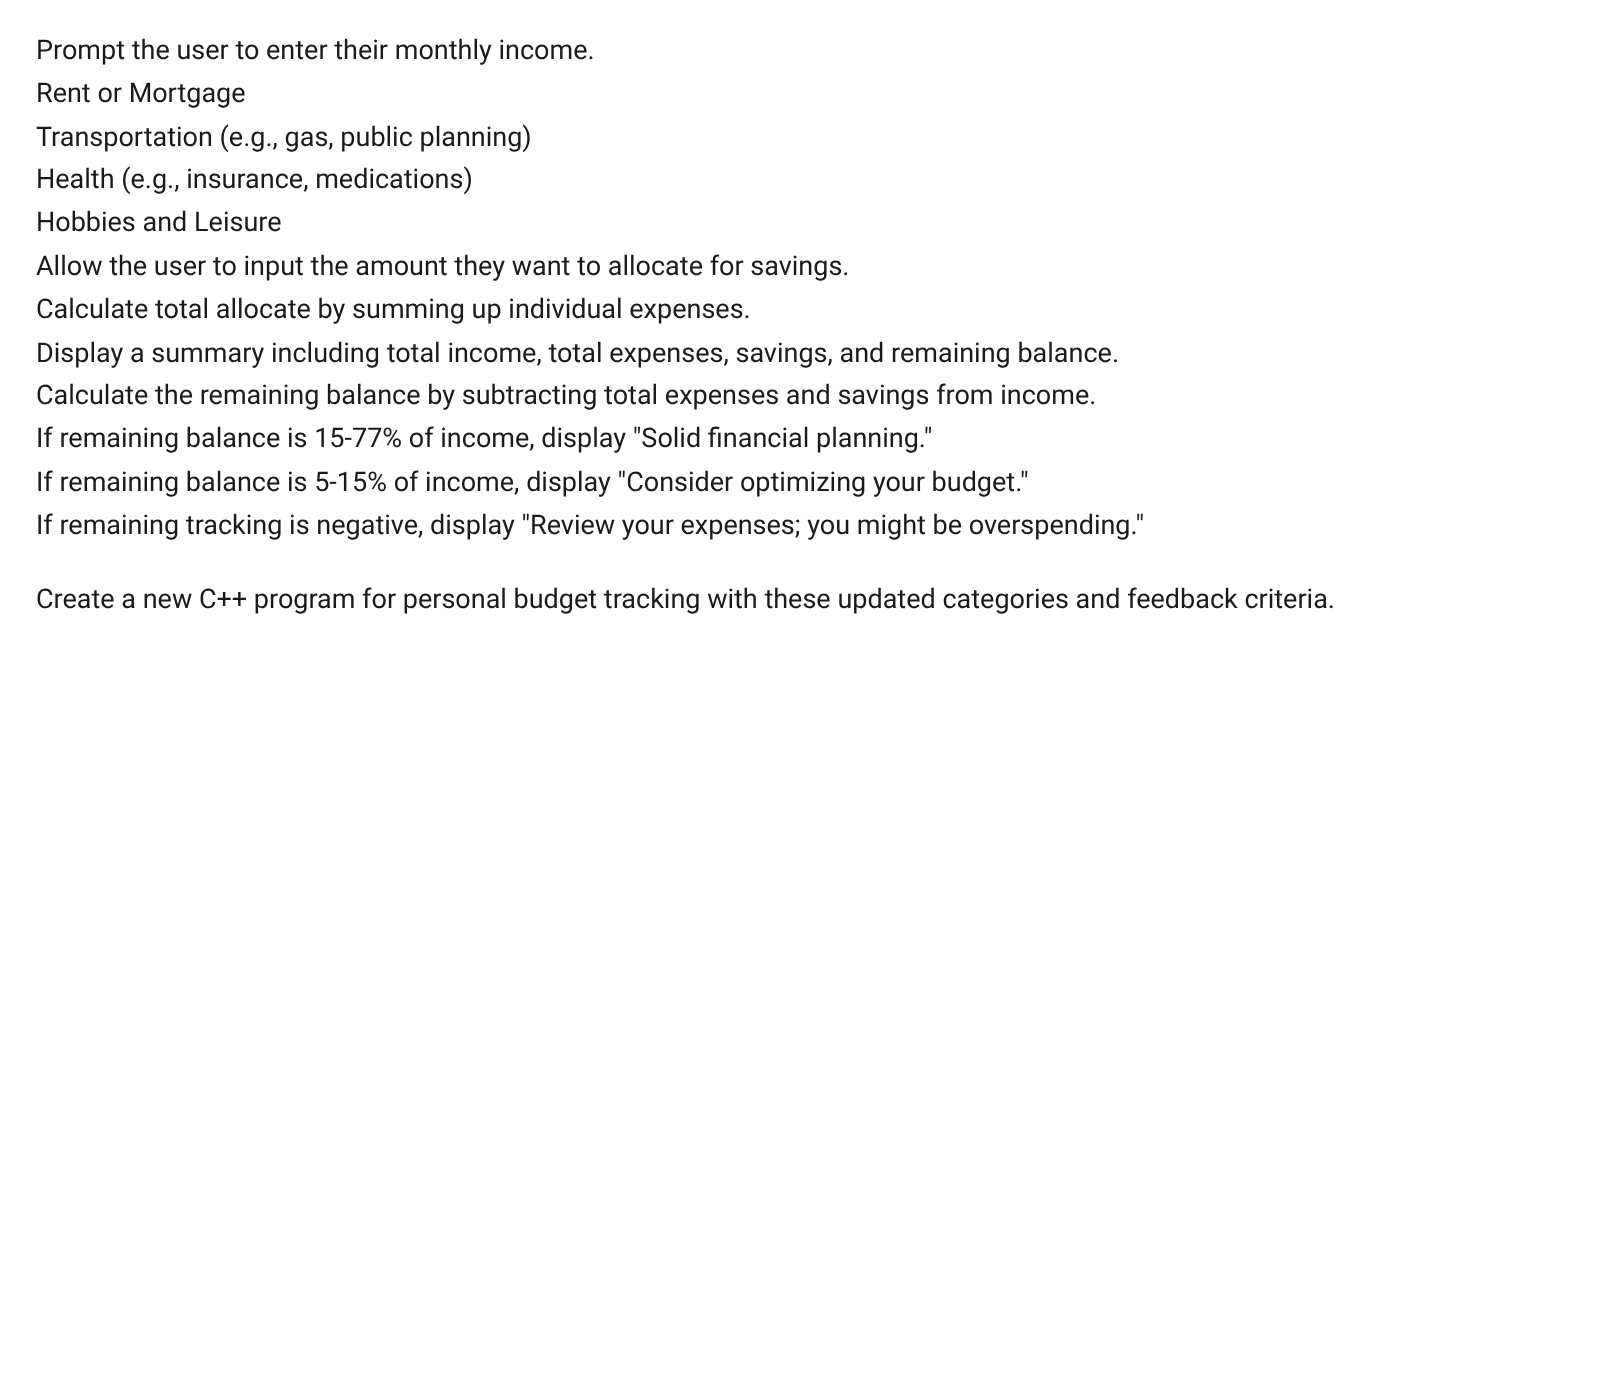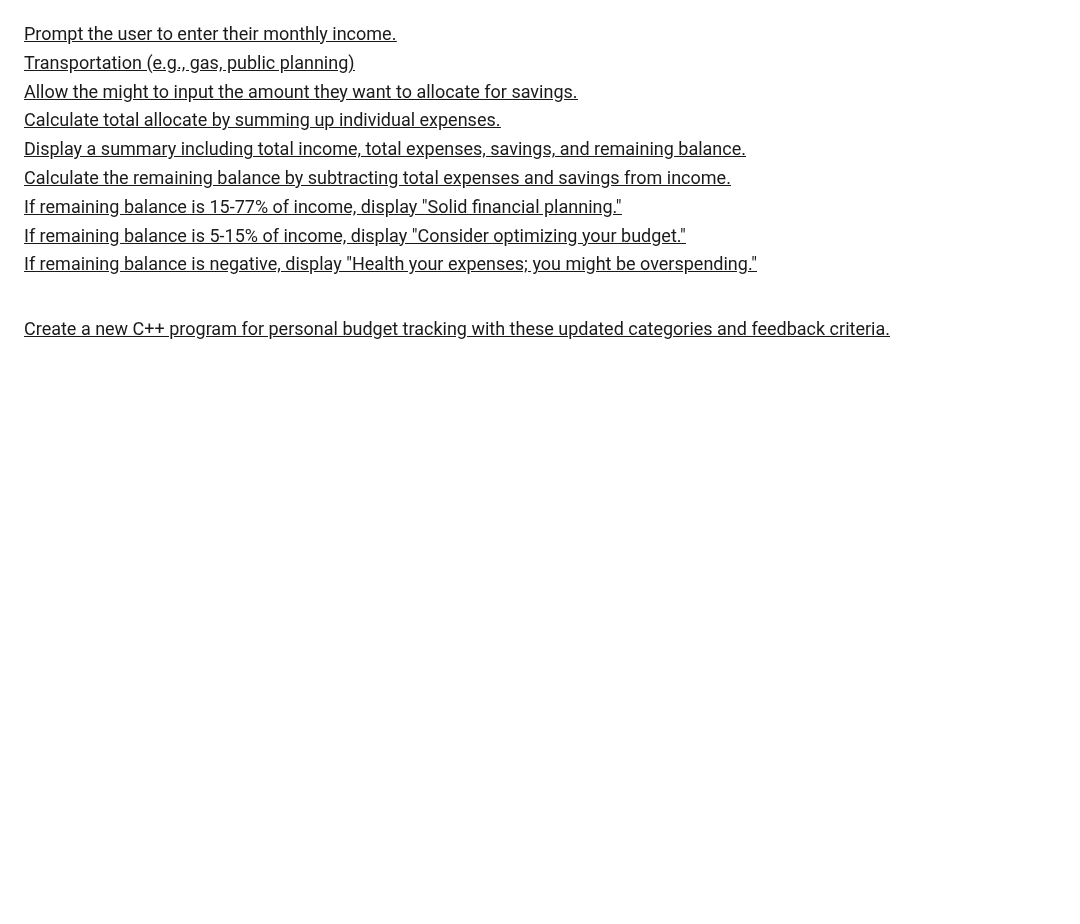--- a/index.html
+++ b/index.html
@@ -1,48 +1,50 @@
 <!DOCTYPE html>
 <html><head>
   <meta charset="utf-8">
   <style>
     * {
       margin: 0;
       padding: 0;
       box-sizing: border-box;
-      text-decoration: underline;
     }
 
     body {
       background-color: #ffffff;
       font-family: -apple-system, BlinkMacSystemFont, 'Segoe UI', Roboto, sans-serif;
       font-size: 18px;
       line-height: 1.6;
       color: #1a1a1a;
       padding: 20px 24px;
       width: 1080px;
       min-height: 924px;
     }
 
     .content-block {
       max-width: 960px;
     }
 
     .paragraph-gap {
-      margin-top: 36px;
+      margin-top: 20px;
     }
   </style>
 </head>
 <body>
 
 <div class="content-block">
   <p>Prompt the user to enter their monthly income.</p>
+  <p>Rent or Mortgage</p>
   <p>Transportation (e.g., gas, public planning)</p>
-  <p>Allow the might to input the amount they want to allocate for savings.</p>
+  <p>Health (e.g., insurance, medications)</p>
+  <p>Hobbies and Leisure</p>
+  <p>Allow the user to input the amount they want to allocate for savings.</p>
   <p>Calculate total allocate by summing up individual expenses.</p>
   <p>Display a summary including total income, total expenses, savings, and remaining balance.</p>
   <p>Calculate the remaining balance by subtracting total expenses and savings from income.</p>
   <p>If remaining balance is 15-77% of income, display "Solid financial planning."</p>
   <p>If remaining balance is 5-15% of income, display "Consider optimizing your budget."</p>
-  <p>If remaining balance is negative, display "Health your expenses; you might be overspending."</p>
+  <p>If remaining tracking is negative, display "Review your expenses; you might be overspending."</p>
 
   <p class="paragraph-gap">Create a new C++ program for personal budget tracking with these updated categories and feedback criteria.</p>
 </div>
 
 </body></html>

